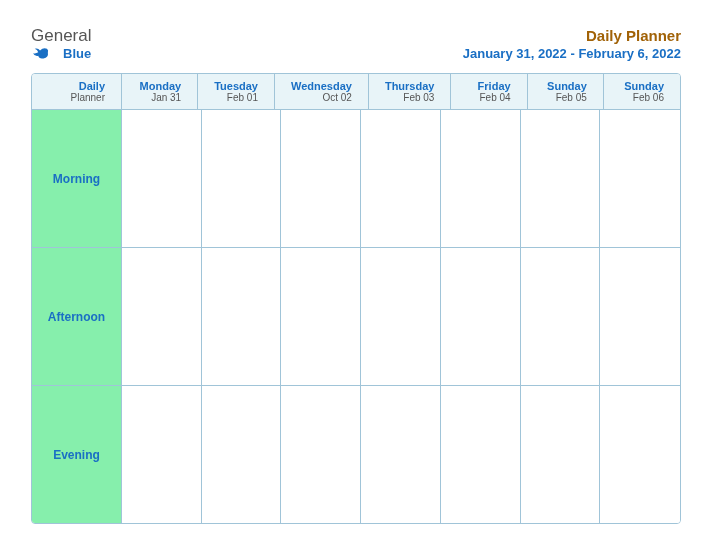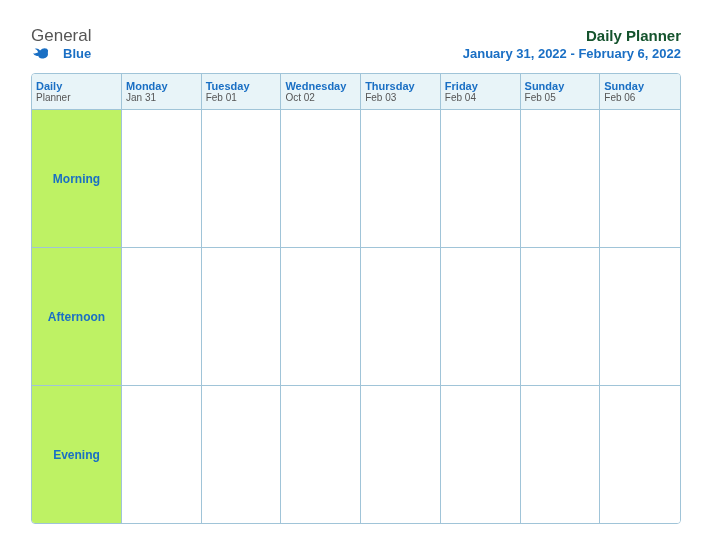--- a/index.html
+++ b/index.html
@@ -46,21 +46,21 @@
     }
     .logo-bird {
       width: 18px;
       height: 14px;
     }
     .header-right {
       text-align: right;
     }
     .header-title {
       font-size: 15px;
-      color: #14532d;
+      color: #a16207;
       font-weight: bold;
       line-height: 1.3;
     }
     .header-dates {
       font-size: 13px;
       color: #1a6fc4;
       font-weight: bold;
     }
     .calendar {
       flex: 1;
@@ -69,22 +69,22 @@
       overflow: hidden;
       display: flex;
       flex-direction: column;
     }
     .cal-header-row {
       display: grid;
       grid-template-columns: 90px repeat(7, 1fr);
       border-bottom: 1.5px solid #a0c4d8;
     }
     .cal-header-cell {
-      padding: 6px 4px;
-      text-align: left;
+      padding: 6px 16px;
+      text-align: right;
       border-right: 1px solid #a0c4d8;
       background: #e8f4f8;
     }
     .cal-header-cell:last-child {
       border-right: none;
     }
     .cal-header-cell .day-name {
       font-size: 11px;
       font-weight: bold;
       color: #1a6fc4;
@@ -116,21 +116,21 @@
     }
     .cal-cell {
       border-right: 1px solid #a0c4d8;
       background: #fff;
       min-height: 80px;
     }
     .cal-cell:last-child {
       border-right: none;
     }
     .cal-cell.label-cell {
-      background: #bef264;
+      background: #86efac;
       display: flex;
       align-items: center;
       justify-content: center;
     }
     .period-label {
       font-size: 12px;
       font-weight: bold;
       color: #1a6fc4;
       text-align: center;
     }

